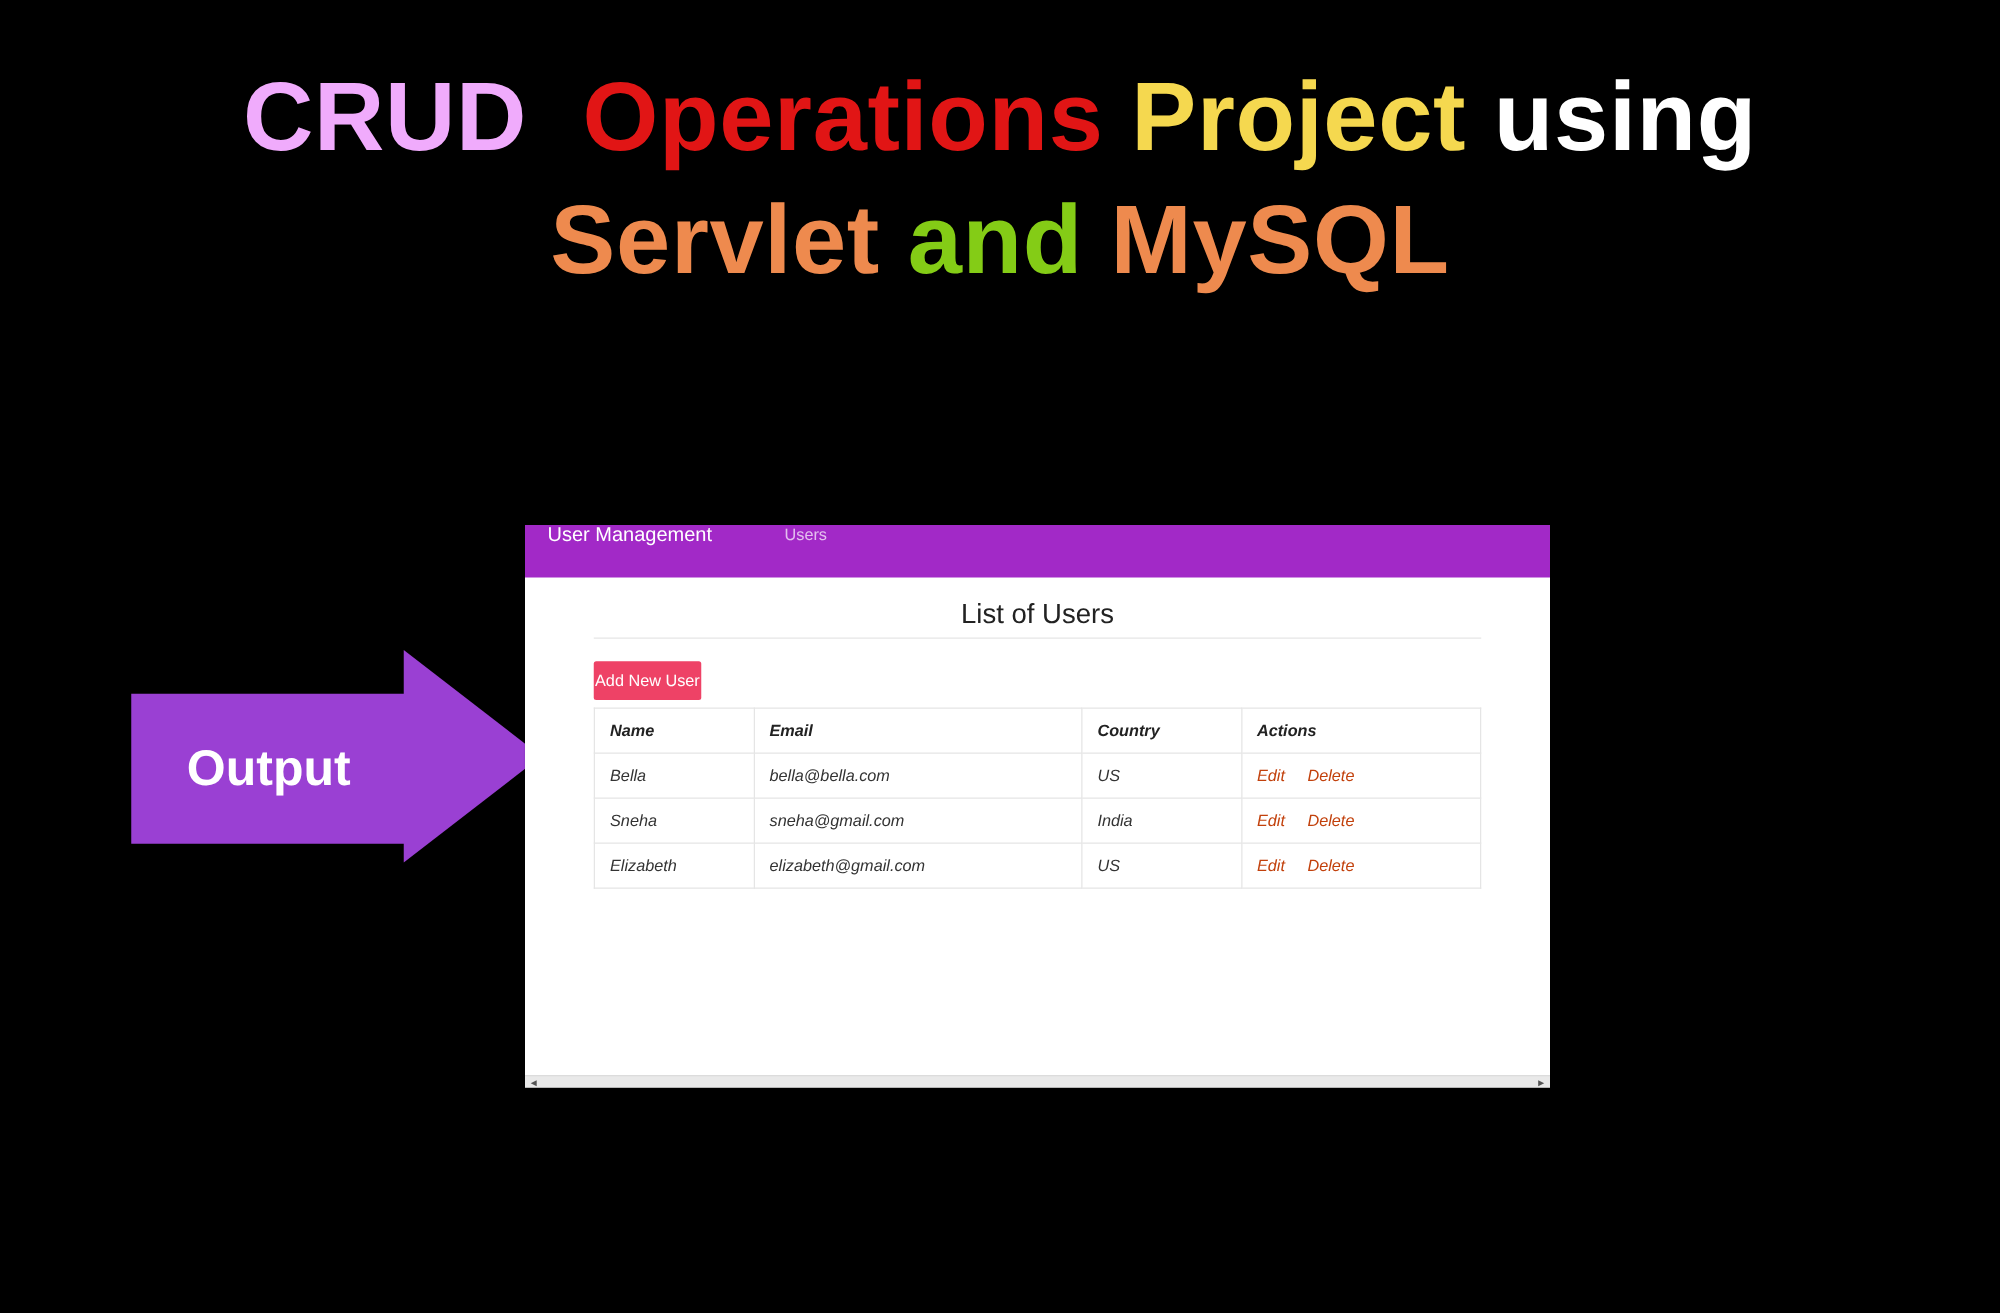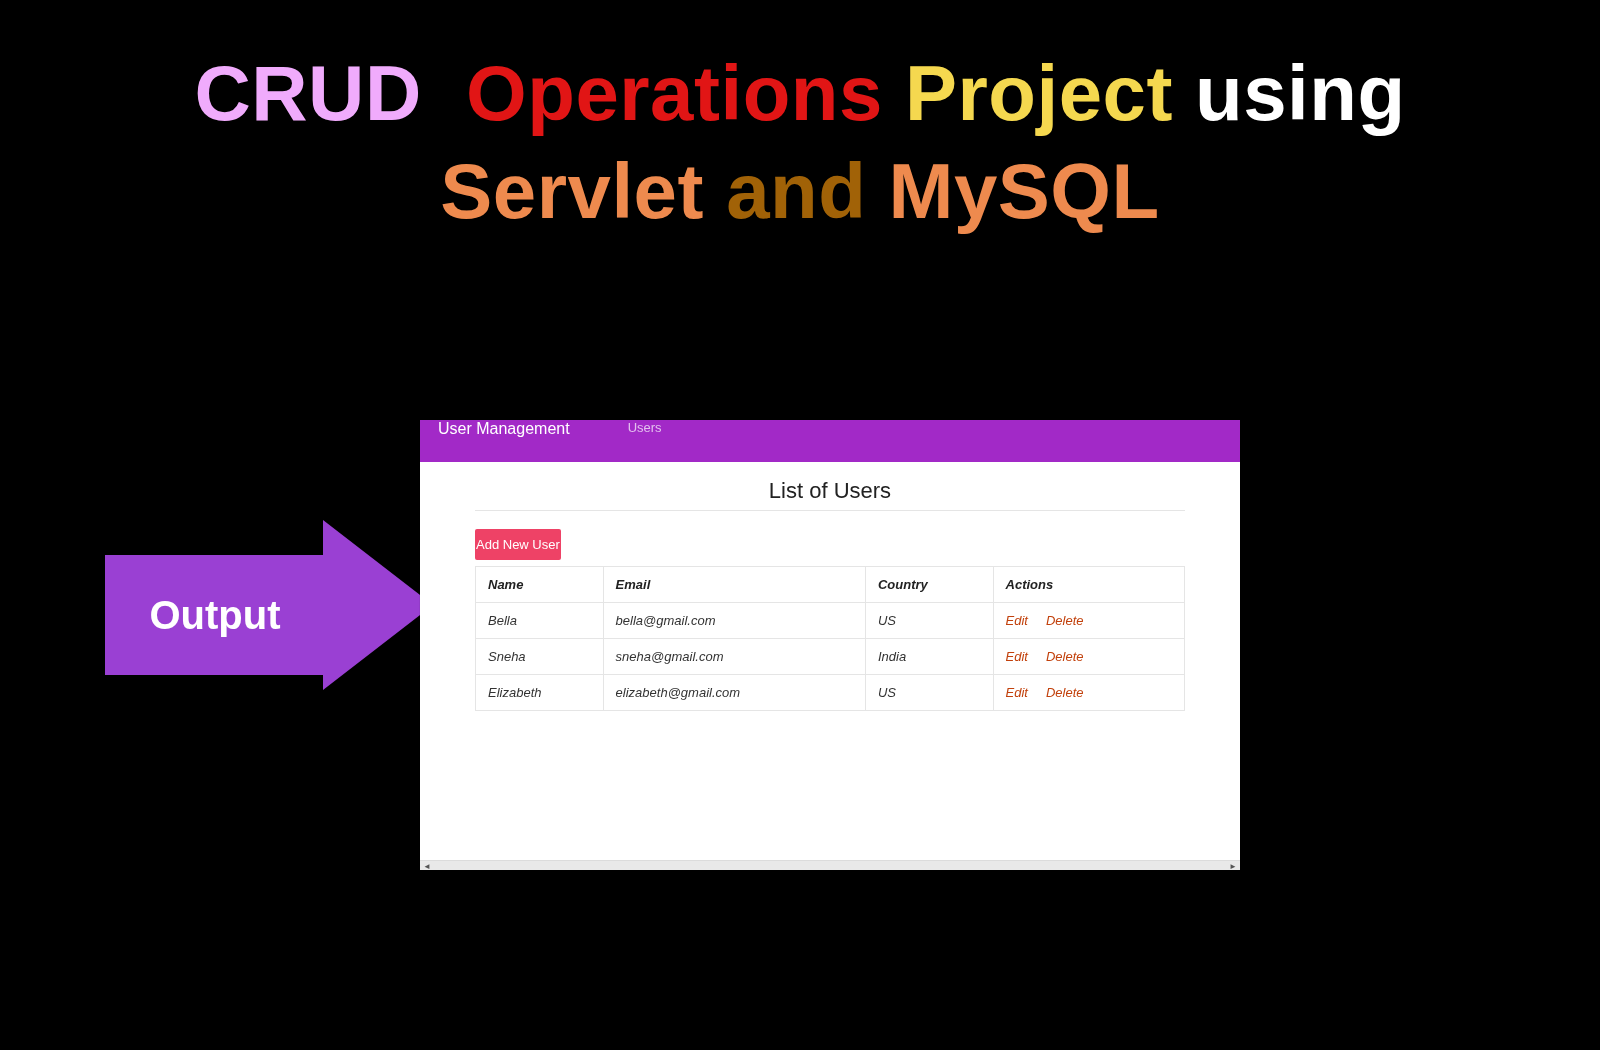--- a/index.html
+++ b/index.html
@@ -17,21 +17,21 @@
     font-weight: 800;
     font-size: 78px;
     line-height: 1.25;
     letter-spacing: 0.5px;
   }
   .title .w-crud      { color: #f0abfc; }
   .title .w-ops       { color: #e11515; }
   .title .w-project   { color: #f5d84f; }
   .title .w-using     { color: #ffffff; }
   .title .w-servlet   { color: #ee8a4e; }
-  .title .w-and       { color: #a16207; }
+  .title .w-and       { color: #84cc16; }
   .title .w-mysql     { color: #ee8a4e; }
 
   
   .arrow-wrap {
     position: absolute;
     left: 105px;
     top: 520px;
     width: 330px;
     height: 170px;
   }
@@ -209,21 +209,21 @@
           <tr>
             <th style="width:18%">Name</th>
             <th style="width:37%">Email</th>
             <th style="width:18%">Country</th>
             <th style="width:27%">Actions</th>
           </tr>
         </thead>
         <tbody id="user-rows">
             <tr>
               <td>Bella</td>
-              <td>bella@gmail.com</td>
+              <td>bella@bella.com</td>
               <td>US</td>
               <td><span class="action-link">Edit</span><span class="action-link">Delete</span></td>
             </tr>
             <tr>
               <td>Sneha</td>
               <td>sneha@gmail.com</td>
               <td>India</td>
               <td><span class="action-link">Edit</span><span class="action-link">Delete</span></td>
             </tr>
             <tr>

